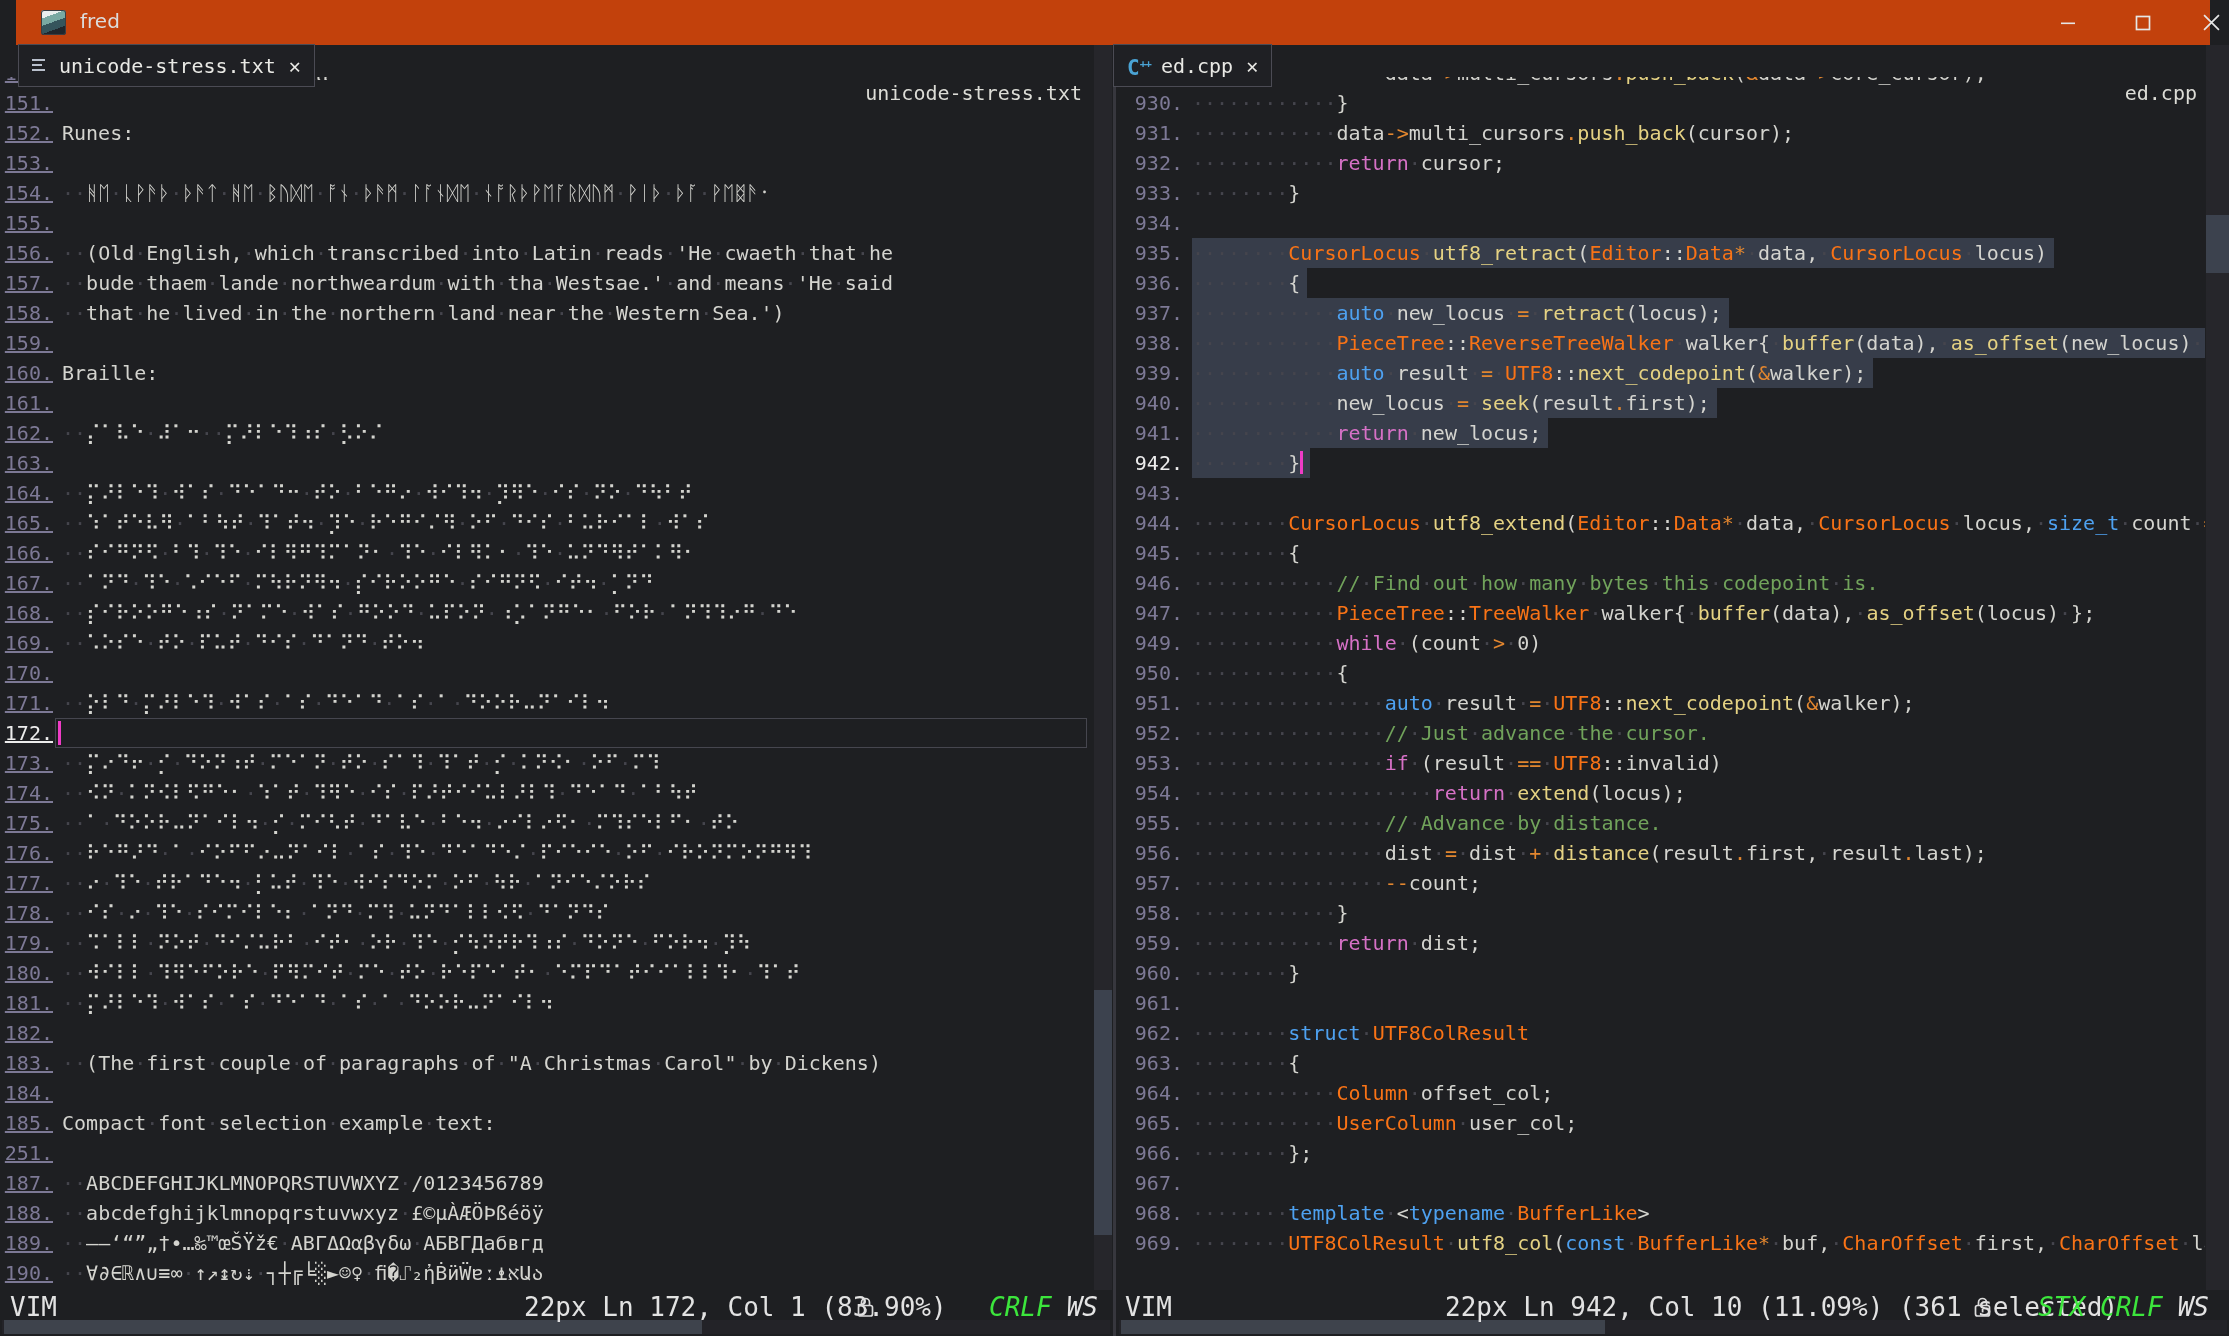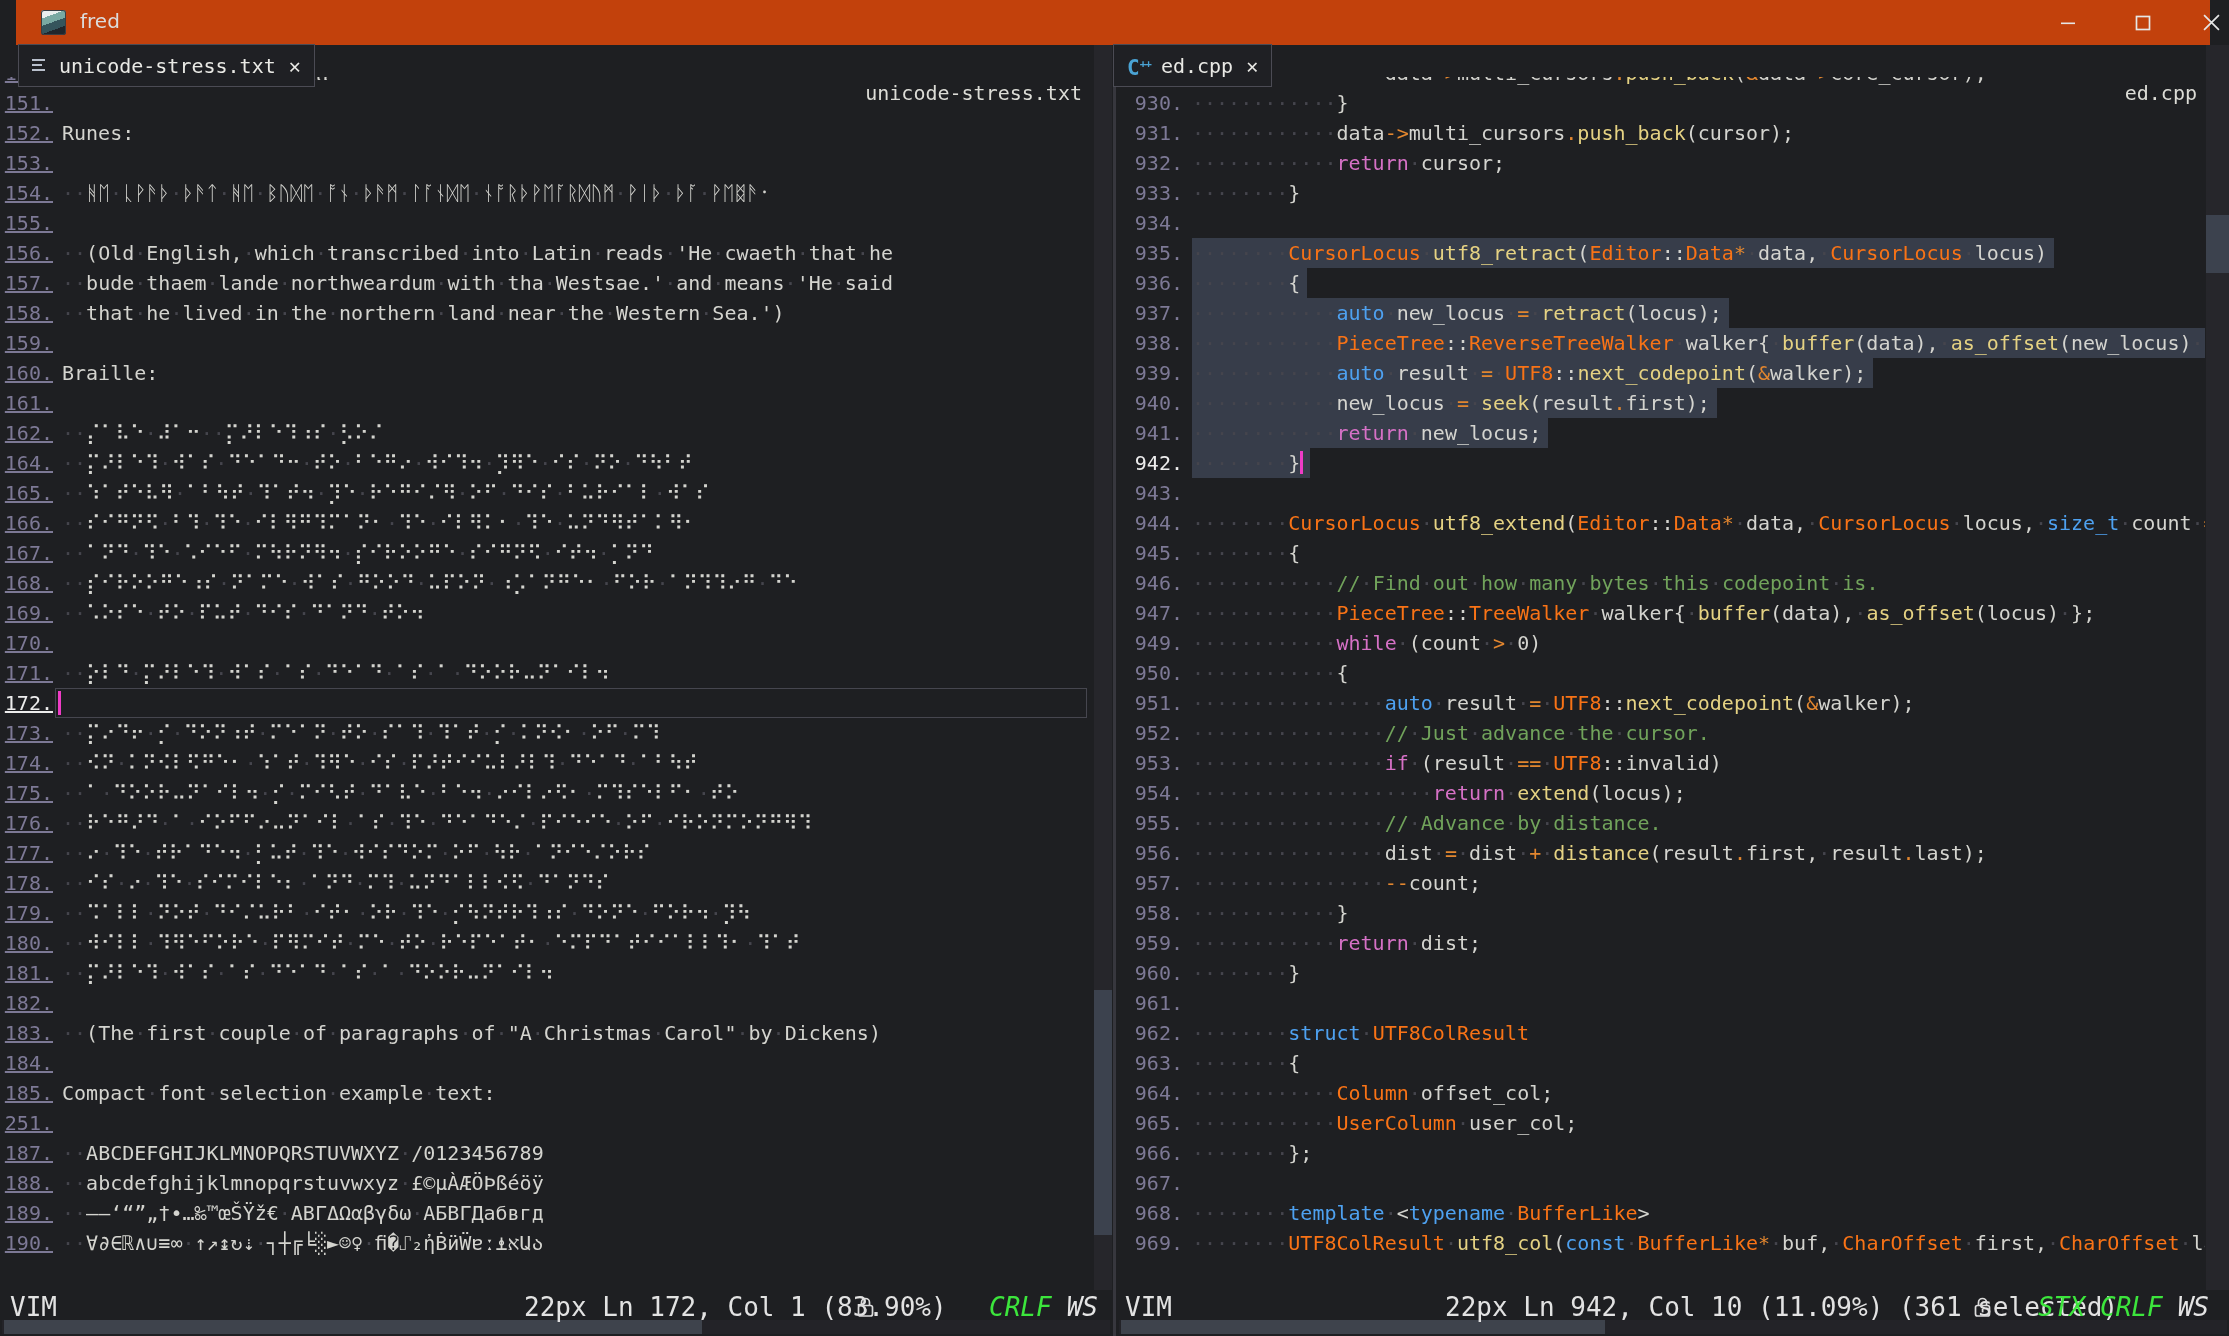--- a/index.html
+++ b/index.html
@@ -84,20 +84,21 @@
         <div class="row"><span class="ln">153.</span><span class="code"><span class="tk-pl"></span></span></div>
         <div class="row"><span class="ln">154.</span><span class="code"><span class="tk-pl"><span class="ws">··</span>ᚻᛖ<span class="ws">·</span>ᚳᚹᚫᚦ<span class="ws">·</span>ᚦᚫᛏ<span class="ws">·</span>ᚻᛖ<span class="ws">·</span>ᛒᚢᛞᛖ<span class="ws">·</span>ᚩᚾ<span class="ws">·</span>ᚦᚫᛗ<span class="ws">·</span>ᛚᚪᚾᛞᛖ<span class="ws">·</span>ᚾᚩᚱᚦᚹᛖᚪᚱᛞᚢᛗ<span class="ws">·</span>ᚹᛁᚦ<span class="ws">·</span>ᚦᚪ<span class="ws">·</span>ᚹᛖᛥᚫ᛫</span></span></div>
         <div class="row"><span class="ln">155.</span><span class="code"><span class="tk-pl"></span></span></div>
         <div class="row"><span class="ln">156.</span><span class="code"><span class="tk-pl"><span class="ws">··</span>(Old<span class="ws">·</span>English,<span class="ws">·</span>which<span class="ws">·</span>transcribed<span class="ws">·</span>into<span class="ws">·</span>Latin<span class="ws">·</span>reads<span class="ws">·</span>'He<span class="ws">·</span>cwaeth<span class="ws">·</span>that<span class="ws">·</span>he</span></span></div>
         <div class="row"><span class="ln">157.</span><span class="code"><span class="tk-pl"><span class="ws">··</span>bude<span class="ws">·</span>thaem<span class="ws">·</span>lande<span class="ws">·</span>northweardum<span class="ws">·</span>with<span class="ws">·</span>tha<span class="ws">·</span>Westsae.'<span class="ws">·</span>and<span class="ws">·</span>means<span class="ws">·</span>'He<span class="ws">·</span>said</span></span></div>
         <div class="row"><span class="ln">158.</span><span class="code"><span class="tk-pl"><span class="ws">··</span>that<span class="ws">·</span>he<span class="ws">·</span>lived<span class="ws">·</span>in<span class="ws">·</span>the<span class="ws">·</span>northern<span class="ws">·</span>land<span class="ws">·</span>near<span class="ws">·</span>the<span class="ws">·</span>Western<span class="ws">·</span>Sea.')</span></span></div>
         <div class="row"><span class="ln">159.</span><span class="code"><span class="tk-pl"></span></span></div>
         <div class="row"><span class="ln">160.</span><span class="code"><span class="tk-pl">Braille:</span></span></div>
         <div class="row"><span class="ln">161.</span><span class="code"><span class="tk-pl"></span></span></div>
         <div class="row"><span class="ln">162.</span><span class="code"><span class="tk-pl"><span class="ws">··</span>⡌⠁⠧⠑<span class="ws">·</span>⠼⠁⠒<span class="ws">··</span>⡍⠜⠇⠑⠹⠰⠎<span class="ws">·</span>⡣⠕⠌</span></span></div>
+        <div class="row"><span class="ln">163.</span><span class="code"><span class="tk-pl"></span></span></div>
         <div class="row"><span class="ln">164.</span><span class="code"><span class="tk-pl"><span class="ws">··</span>⡍⠜⠇⠑⠹<span class="ws">·</span>⠺⠁⠎<span class="ws">·</span>⠙⠑⠁⠙⠒<span class="ws">·</span>⠞⠕<span class="ws">·</span>⠃⠑⠛⠔<span class="ws">·</span>⠺⠊⠹⠲<span class="ws">·</span>⡹⠻⠑<span class="ws">·</span>⠊⠎<span class="ws">·</span>⠝⠕<span class="ws">·</span>⠙⠳⠃⠞</span></span></div>
         <div class="row"><span class="ln">165.</span><span class="code"><span class="tk-pl"><span class="ws">··</span>⠱⠁⠞⠑⠧⠻<span class="ws">·</span>⠁⠃⠳⠞<span class="ws">·</span>⠹⠁⠞⠲<span class="ws">·</span>⡹⠑<span class="ws">·</span>⠗⠑⠛⠊⠌⠻<span class="ws">·</span>⠕⠋<span class="ws">·</span>⠙⠊⠎<span class="ws">·</span>⠃⠥⠗⠊⠁⠇<span class="ws">·</span>⠺⠁⠎</span></span></div>
         <div class="row"><span class="ln">166.</span><span class="code"><span class="tk-pl"><span class="ws">··</span>⠎⠊⠛⠝⠫<span class="ws">·</span>⠃⠹<span class="ws">·</span>⠹⠑<span class="ws">·</span>⠊⠇⠻⠛⠹⠍⠁⠝⠂<span class="ws">·</span>⠹⠑<span class="ws">·</span>⠊⠇⠻⠅⠂<span class="ws">·</span>⠹⠑<span class="ws">·</span>⠥⠝⠙⠻⠞⠁⠅⠻⠂</span></span></div>
         <div class="row"><span class="ln">167.</span><span class="code"><span class="tk-pl"><span class="ws">··</span>⠁⠝⠙<span class="ws">·</span>⠹⠑<span class="ws">·</span>⠡⠊⠑⠋<span class="ws">·</span>⠍⠳⠗⠝⠻⠲<span class="ws">·</span>⡎⠊⠗⠕⠕⠛⠑<span class="ws">·</span>⠎⠊⠛⠝⠫<span class="ws">·</span>⠊⠞⠲<span class="ws">·</span>⡁⠝⠙</span></span></div>
         <div class="row"><span class="ln">168.</span><span class="code"><span class="tk-pl"><span class="ws">··</span>⡎⠊⠗⠕⠕⠛⠑⠰⠎<span class="ws">·</span>⠝⠁⠍⠑<span class="ws">·</span>⠺⠁⠎<span class="ws">·</span>⠛⠕⠕⠙<span class="ws">·</span>⠥⠏⠕⠝<span class="ws">·</span>⠰⡡⠁⠝⠛⠑⠂<span class="ws">·</span>⠋⠕⠗<span class="ws">·</span>⠁⠝⠹⠹⠔⠛<span class="ws">·</span>⠙⠑</span></span></div>
         <div class="row"><span class="ln">169.</span><span class="code"><span class="tk-pl"><span class="ws">··</span>⠡⠕⠎⠑<span class="ws">·</span>⠞⠕<span class="ws">·</span>⠏⠥⠞<span class="ws">·</span>⠙⠊⠎<span class="ws">·</span>⠙⠁⠝⠙<span class="ws">·</span>⠞⠕⠲</span></span></div>
         <div class="row"><span class="ln">170.</span><span class="code"><span class="tk-pl"></span></span></div>
         <div class="row"><span class="ln">171.</span><span class="code"><span class="tk-pl"><span class="ws">··</span>⡕⠇⠙<span class="ws">·</span>⡍⠜⠇⠑⠹<span class="ws">·</span>⠺⠁⠎<span class="ws">·</span>⠁⠎<span class="ws">·</span>⠙⠑⠁⠙<span class="ws">·</span>⠁⠎<span class="ws">·</span>⠁<span class="ws">·</span>⠙⠕⠕⠗⠤⠝⠁⠊⠇⠲</span></span></div>
         <div class="row"><span class="ln cur">172.</span><span class="code"><span class="tk-pl"></span></span><div class="linebox"></div><div class="caret-abs"></div></div>
         <div class="row"><span class="ln">173.</span><span class="code"><span class="tk-pl"><span class="ws">··</span>⡍⠔⠙⠖<span class="ws">·</span>⡊<span class="ws">·</span>⠙⠕⠝⠰⠞<span class="ws">·</span>⠍⠑⠁⠝<span class="ws">·</span>⠞⠕<span class="ws">·</span>⠎⠁⠹<span class="ws">·</span>⠹⠁⠞<span class="ws">·</span>⡊<span class="ws">·</span>⠅⠝⠪⠂<span class="ws">·</span>⠕⠋<span class="ws">·</span>⠍⠹</span></span></div>

